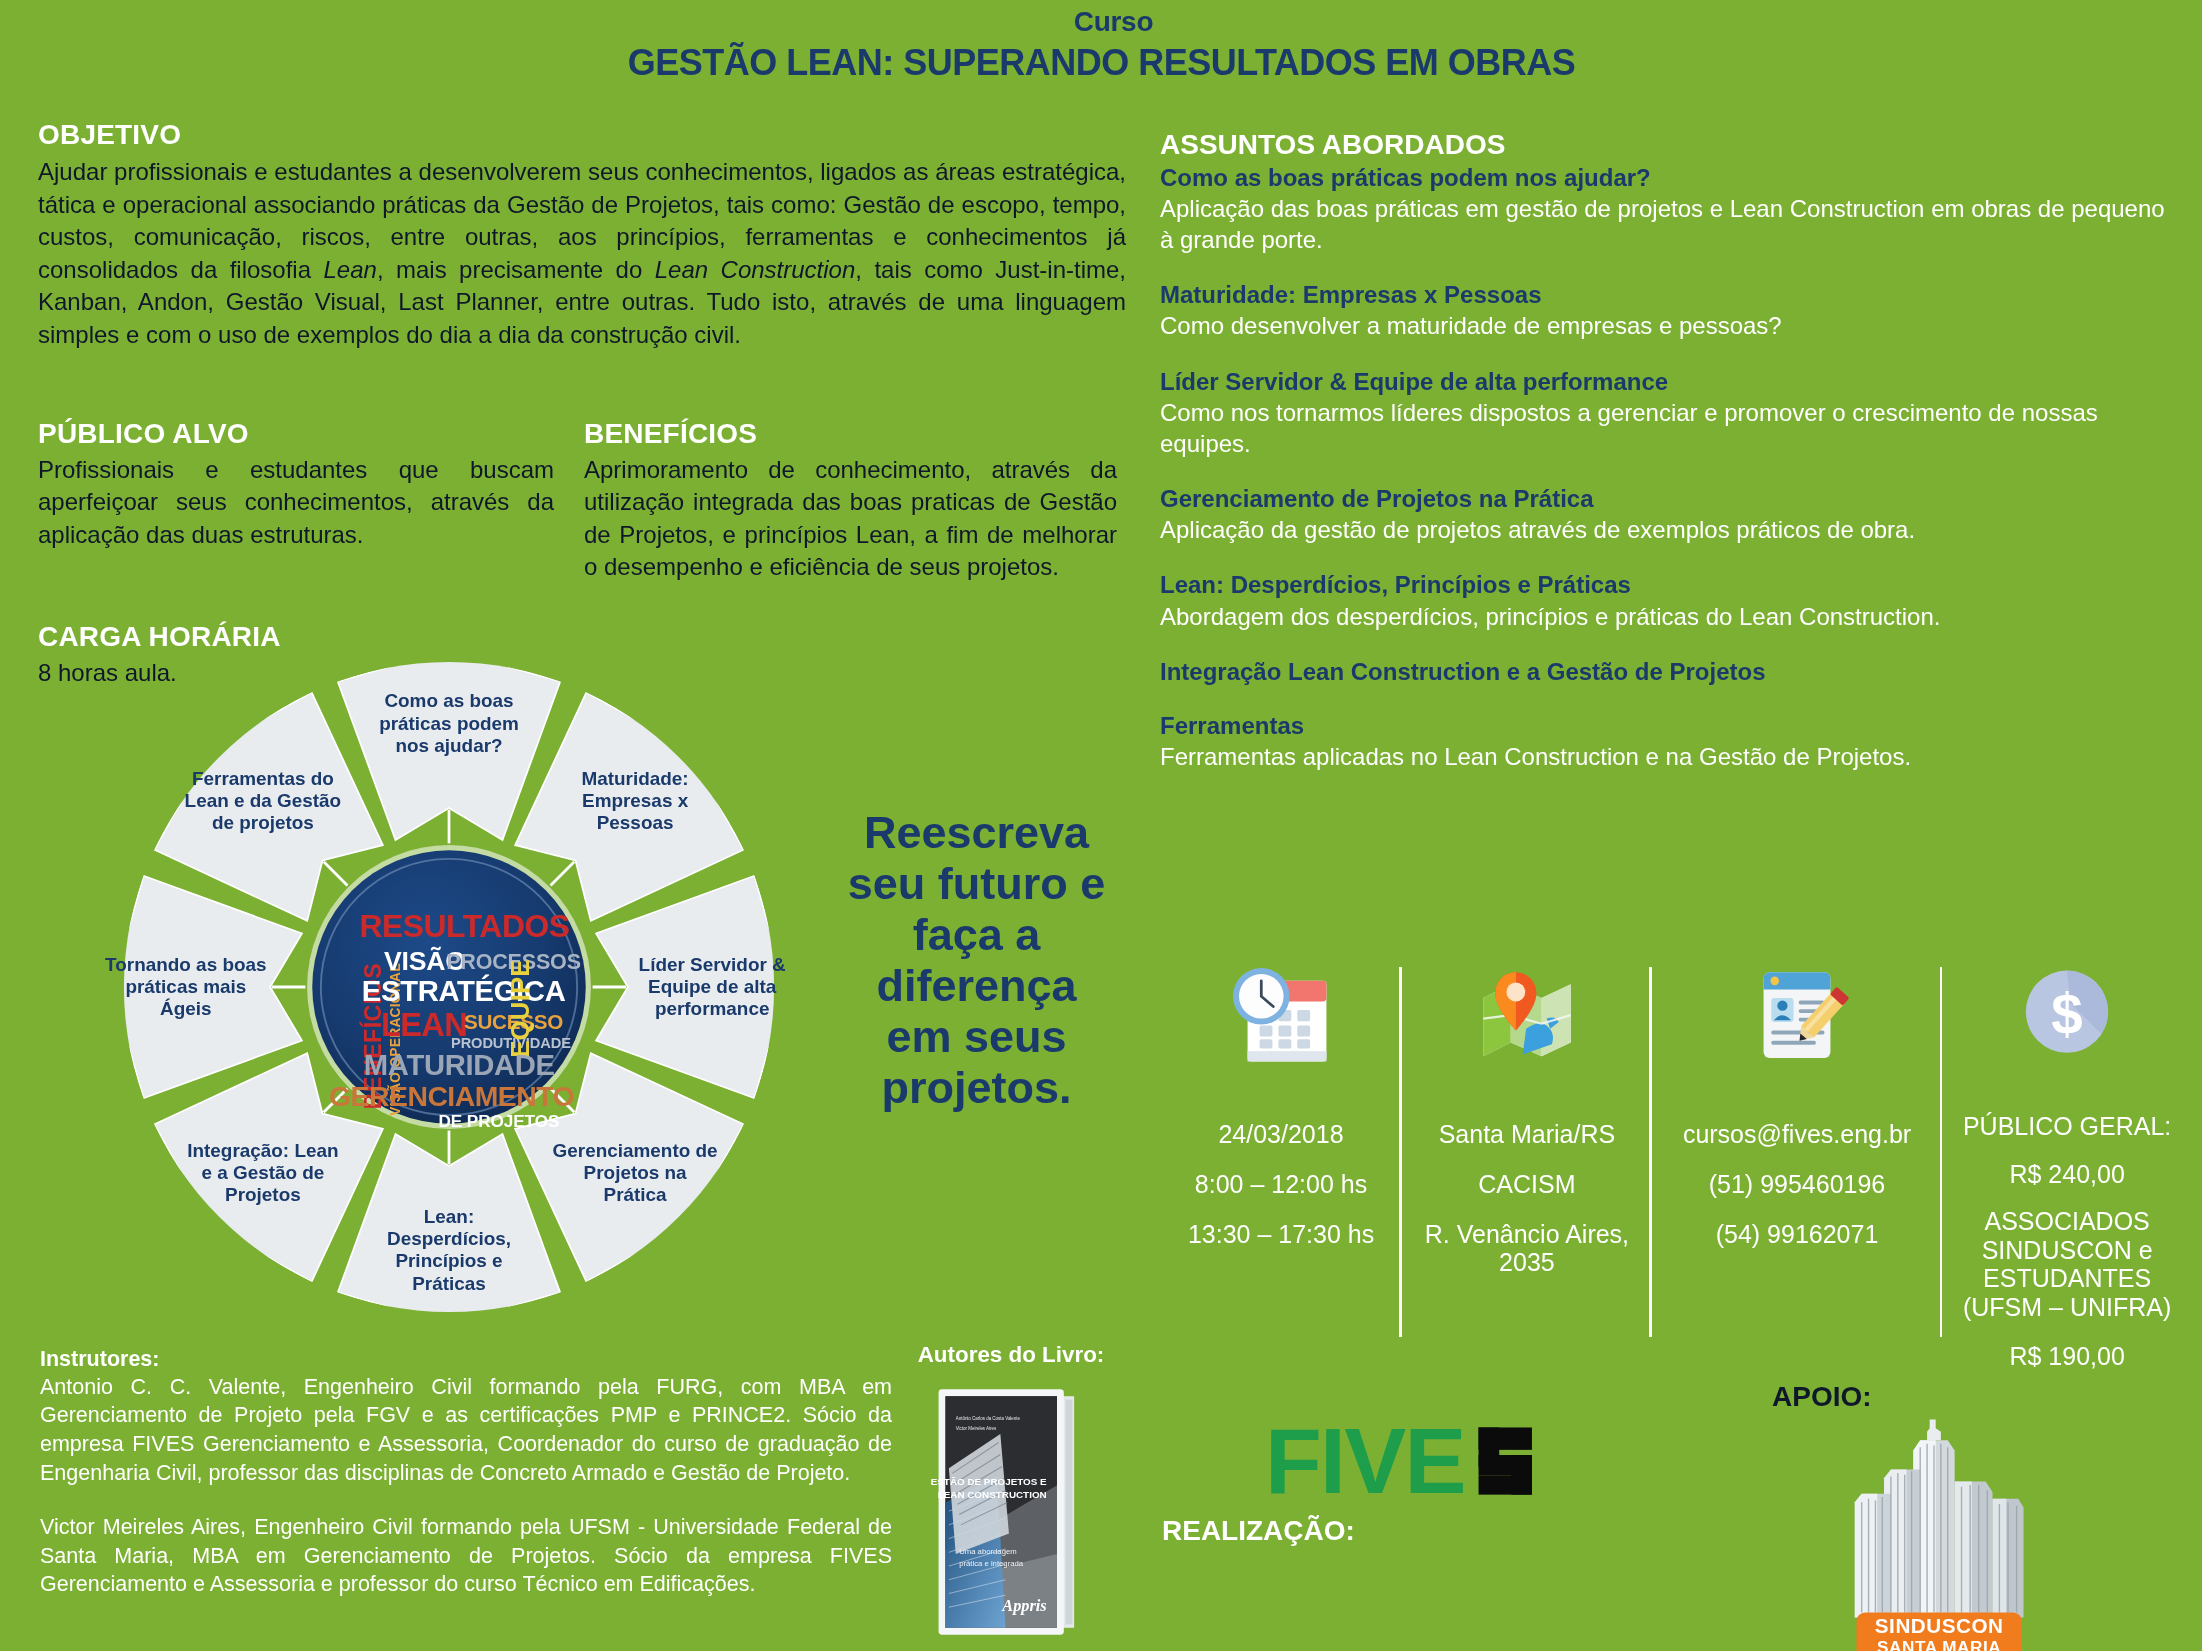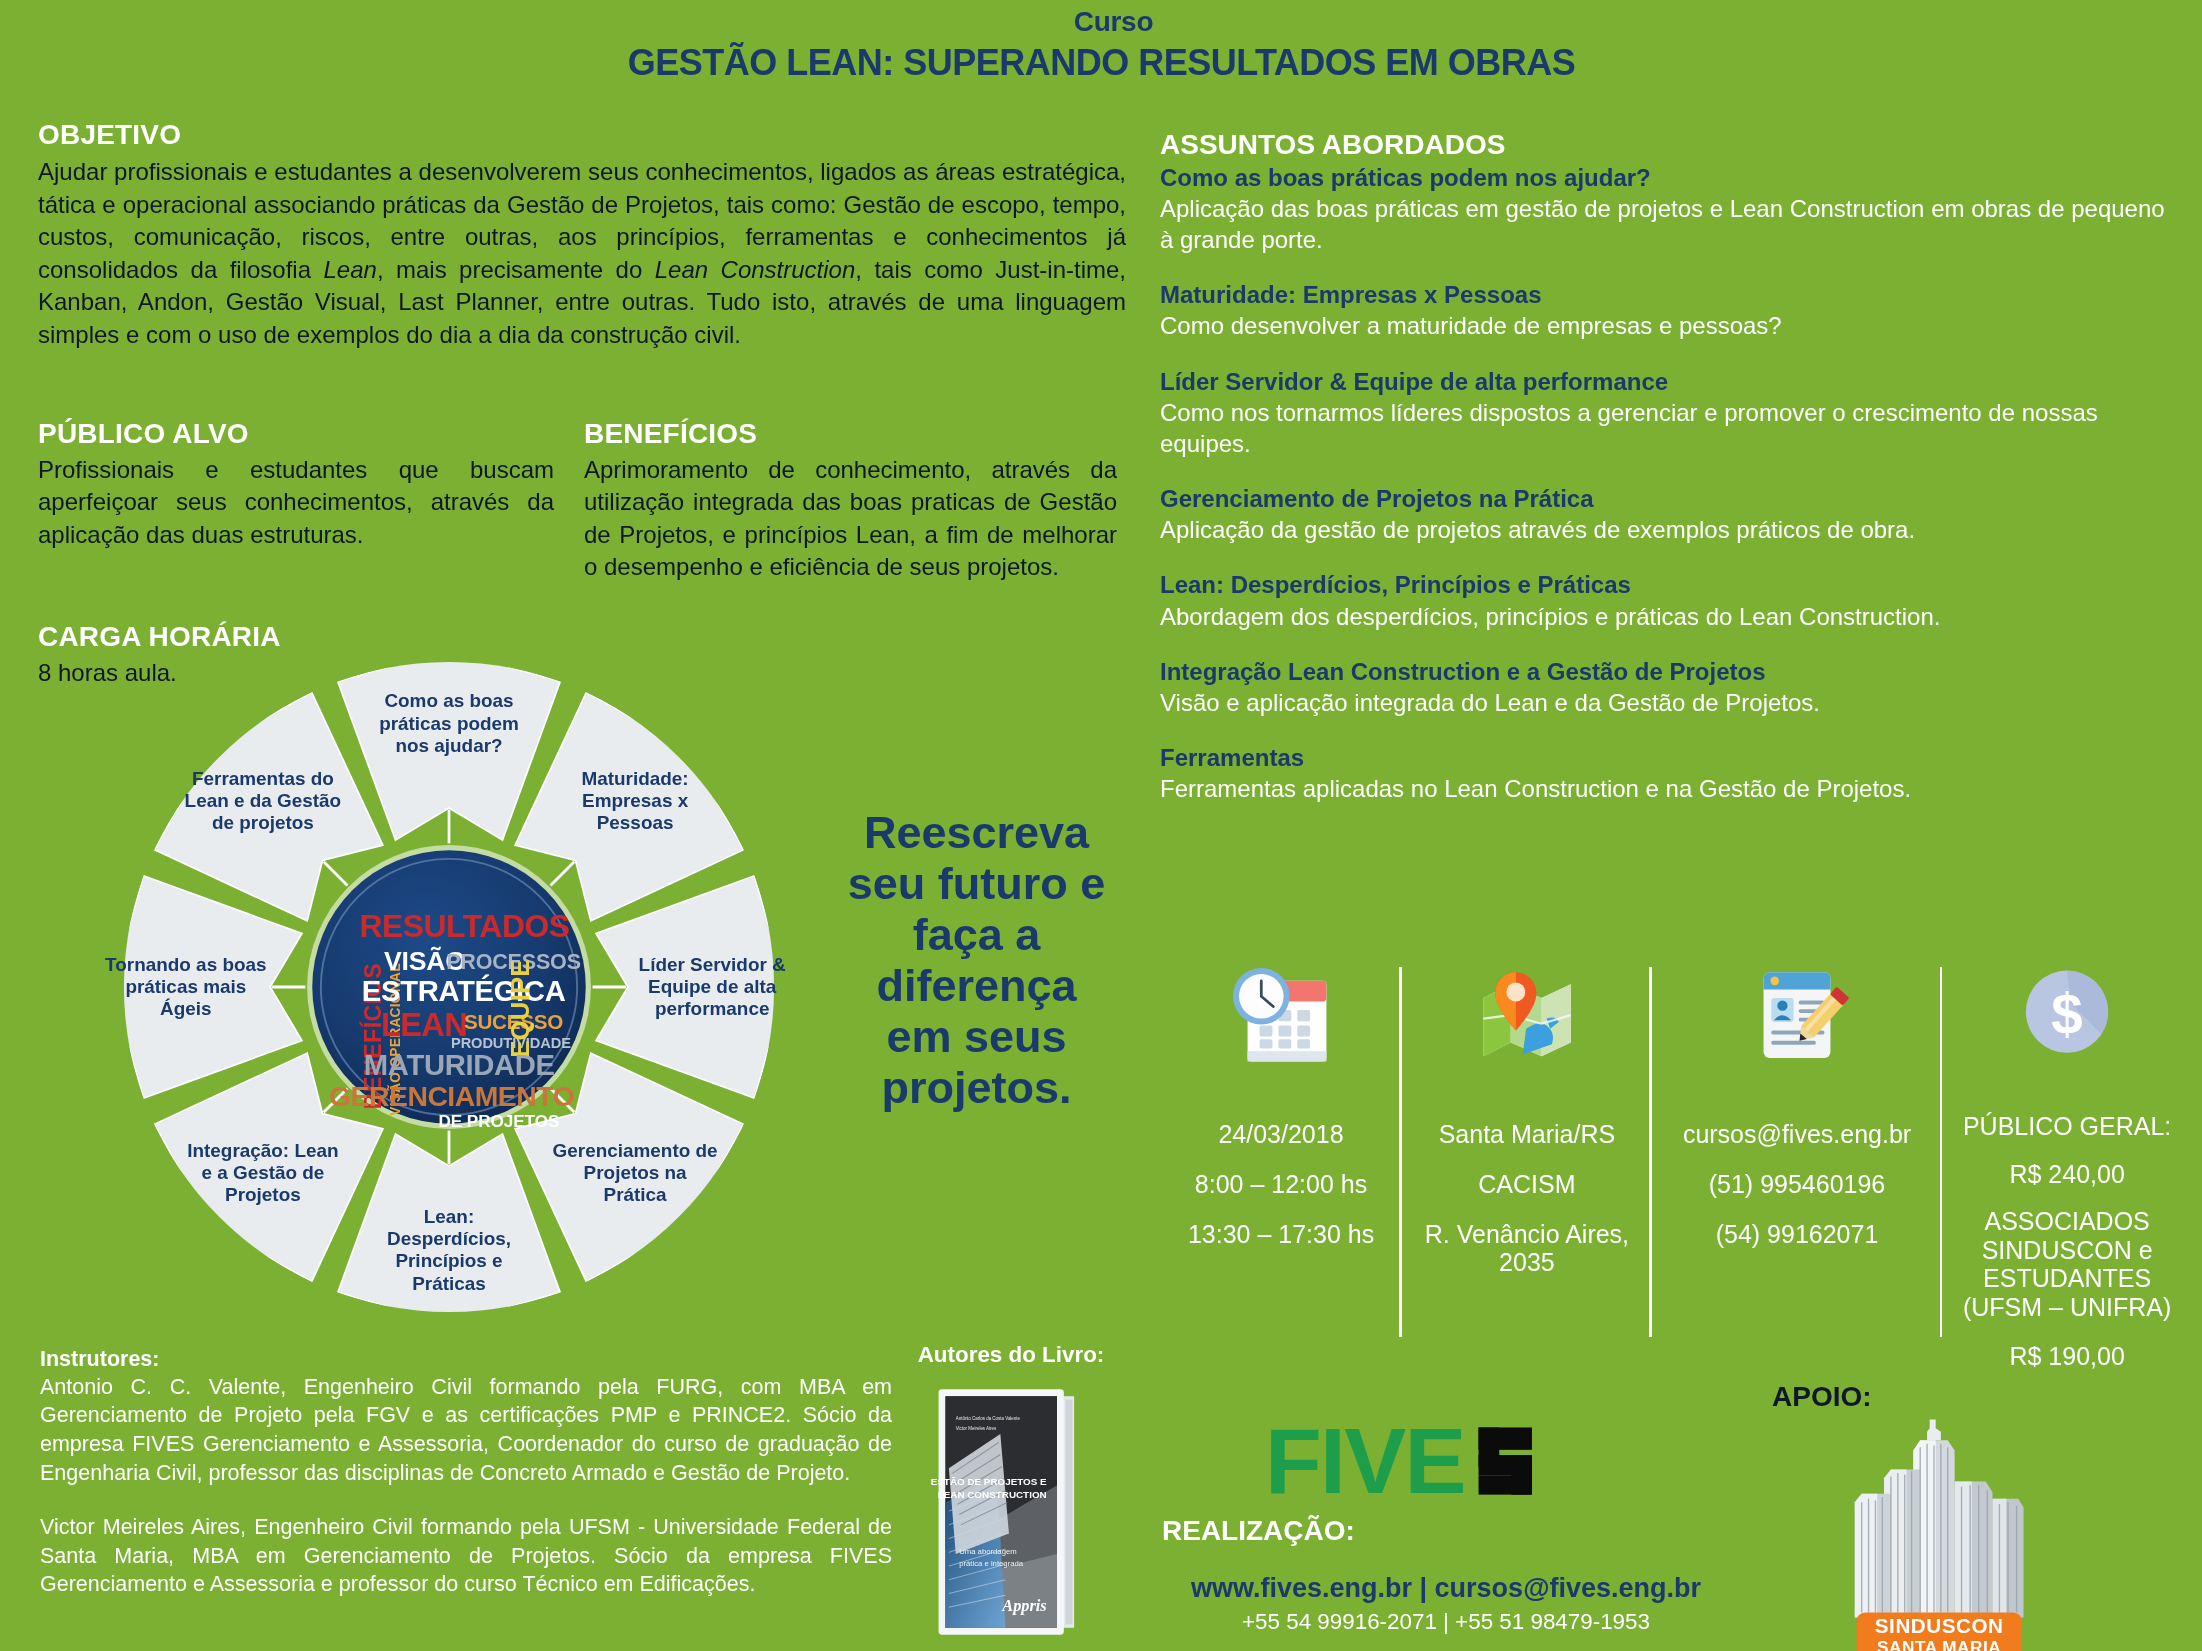--- a/index.html
+++ b/index.html
@@ -241,21 +241,20 @@
       <div class="topic">
         <div class="topic-title">Gerenciamento de Projetos na Prática</div>
         <div class="topic-desc">Aplicação da gestão de projetos através de exemplos práticos de obra.</div>
       </div>
       <div class="topic">
         <div class="topic-title">Lean: Desperdícios, Princípios e Práticas</div>
         <div class="topic-desc">Abordagem dos desperdícios, princípios  e práticas do Lean Construction.</div>
       </div>
       <div class="topic">
         <div class="topic-title">Integração Lean Construction e a Gestão de Projetos</div>
-        <div class="topic-desc">Visão e aplicação integrada do Lean e da Gestão de Projetos.</div>
       </div>
       <div class="topic">
         <div class="topic-title">Ferramentas</div>
         <div class="topic-desc">Ferramentas aplicadas no Lean Construction e na Gestão de Projetos.</div>
       </div>
     </div>
 </div>
 
 <div id="info-strip">
 
@@ -421,24 +420,20 @@
       <g fill="#0b0b0b">
         <rect x="248" y="12" width="62" height="26"></rect>
         <rect x="248" y="12" width="24" height="46"></rect>
         <rect x="248" y="44" width="62" height="24"></rect>
         <rect x="286" y="44" width="24" height="46"></rect>
         <rect x="248" y="68" width="62" height="22"></rect>
       </g>
     </svg>
   </div>
   <div id="realizacao-label">REALIZAÇÃO:</div>
-  <div id="fives-contact">
-    <div id="fives-url">www.fives.eng.br | cursos@fives.eng.br</div>
-    <div id="fives-phones">+55 54 99916-2071 | +55 51 98479-1953</div>
-  </div>
 </div>
 
 <div id="apoio">
   <div id="apoio-label">APOIO:</div>
   <div id="sinduscon">
     <svg width="198" height="250" viewBox="0 0 230 290">
       <g>
         <path d="M103 4 L110 4 L110 14 L116 18 L116 28 L100 28 L100 18 L103 14 Z" fill="#e9edf0"></path>
         <path d="M92 28 L124 28 L132 40 L132 234 L84 234 L84 40 Z" fill="#d3d9dd"></path>
         <path d="M92 28 L110 28 L110 234 L84 234 L84 40 Z" fill="#f2f5f7"></path>

